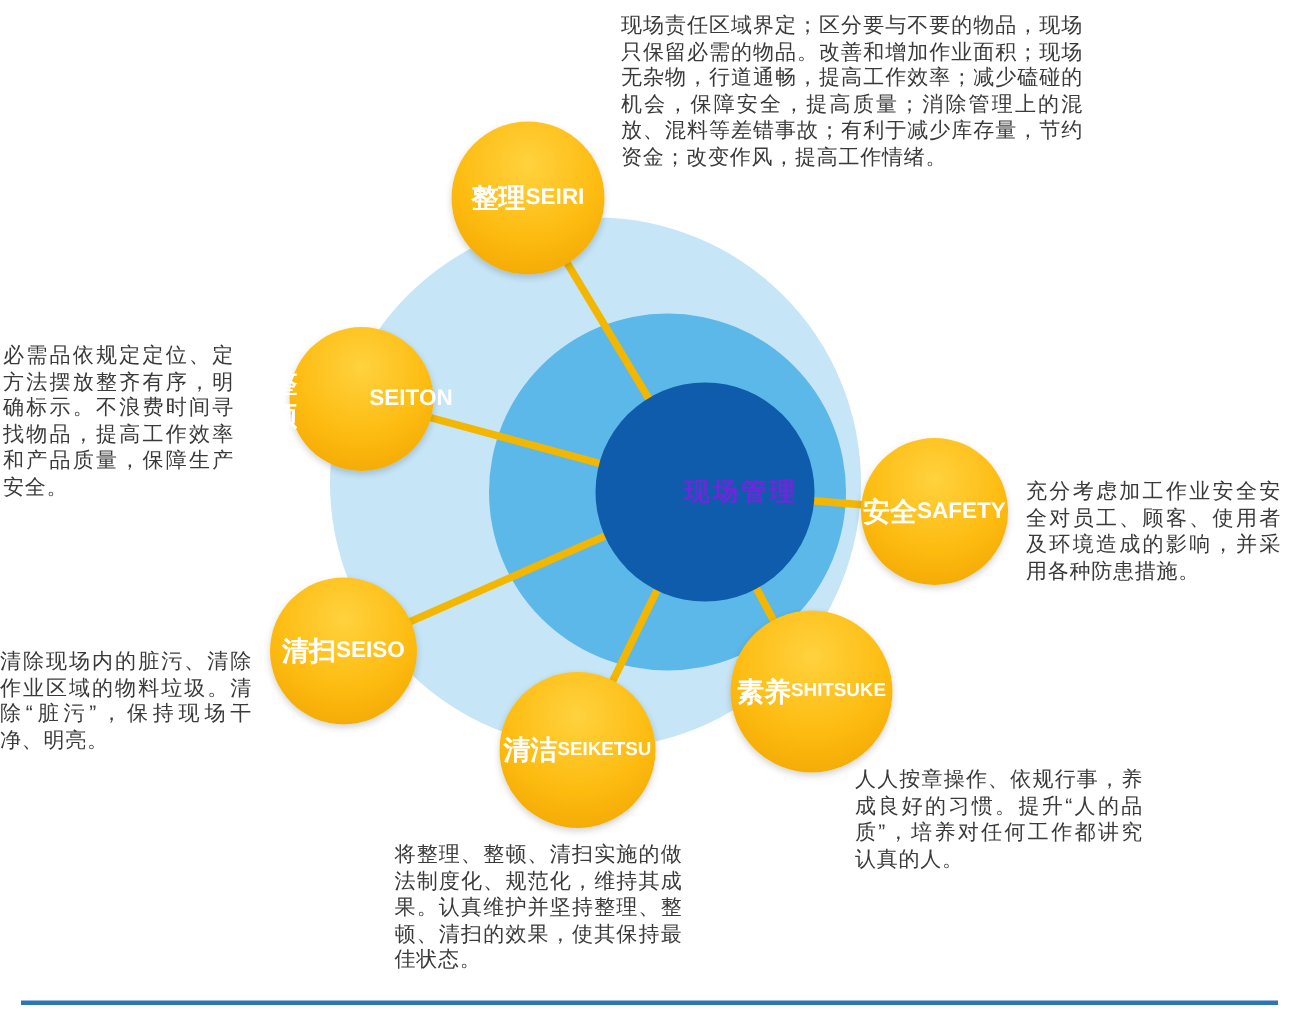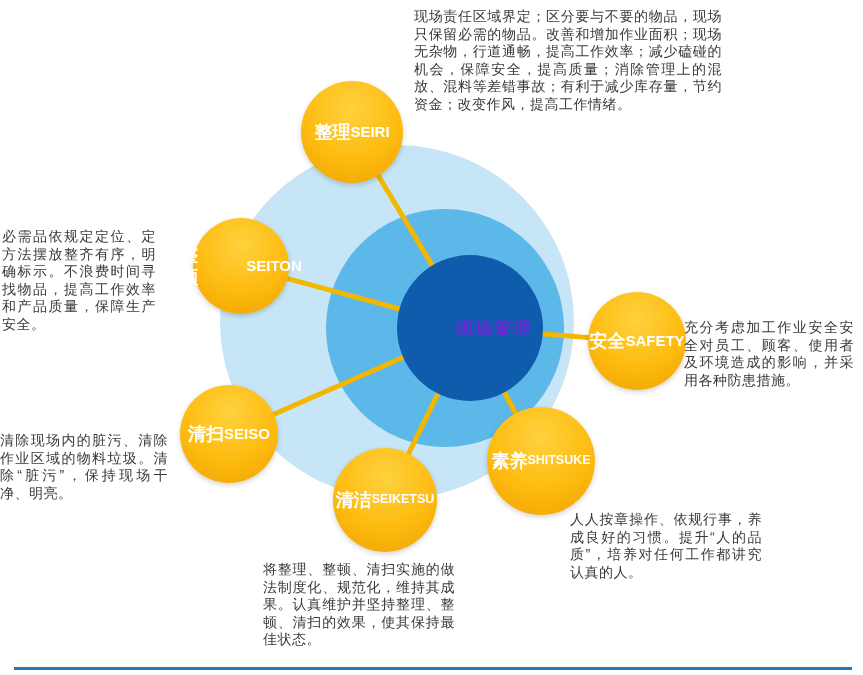--- a/index.html
+++ b/index.html
@@ -47,21 +47,21 @@
     box-shadow: 0 2px 5px rgba(0,0,0,0.18);
   }
   .node .zh { font-size: 18px; font-weight: bold; line-height: 1.25; }
   .node .en { font-size: 15px; font-weight: bold; line-height: 1.25; }
 
   .node-seiri    { left: 301px; top: 81px;  width: 102px; height: 102px; }
   .node-seiton   { left: 193px; top: 218px; width: 96px;  height: 96px; gap: 48px; }
   .node-seiso    { left: 180px; top: 385px; width: 98px;  height: 98px; }
   .node-seiketsu { left: 333px; top: 448px; width: 104px; height: 104px; }
   .node-shitsuke { left: 487px; top: 407px; width: 108px; height: 108px; }
-  .node-safety   { left: 588px; top: 292px; width: 98px;  height: 98px; }
+  .node-safety   { left: 574px; top: 292px; width: 98px;  height: 98px; }
   .node-seiketsu .en, .node-shitsuke .en { font-size: 12.5px; }
 
   .center-label {
     position: absolute;
     left: 494px;
     top: 328px;
     transform: translate(-50%, -50%);
     color: #6d28d9;
     font-size: 17px;
     font-weight: bold;

